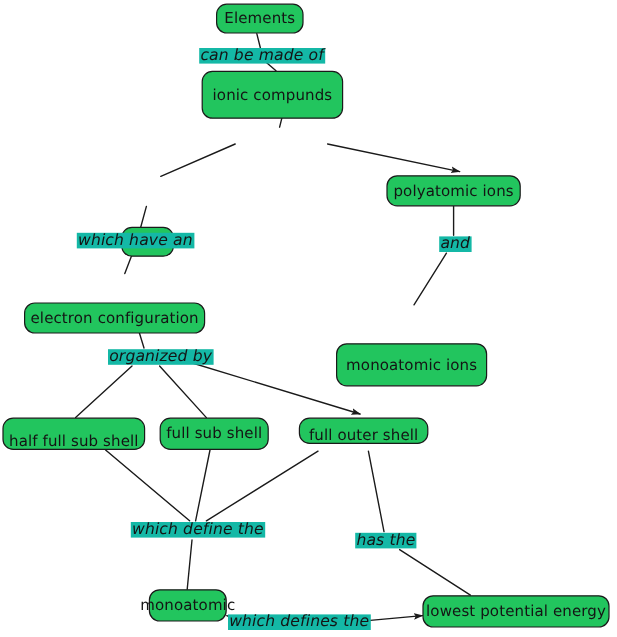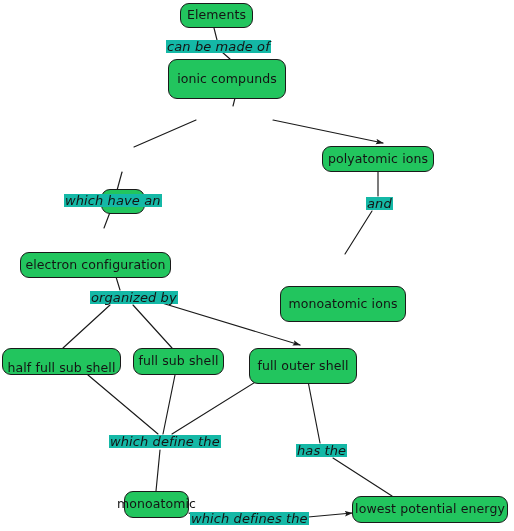--- a/index.html
+++ b/index.html
@@ -131,21 +131,21 @@
   </div>
 
   <div class="node" style="left:2px; top:348px; width:119px; height:27px;align-items:flex-end;">
     <span>half full sub shell</span>
   </div>
 
   <div class="node" style="left:133px; top:348px; width:91px; height:27px;">
     <span>full sub shell</span>
   </div>
 
-  <div class="node" style="left:249px; top:348px; width:108px; height:36px;">
+  <div class="node" style="left:249px; top:348px; width:108px; height:22px;align-items:flex-end;">
     <span>full outer shell</span>
   </div>
 
   <div class="node" style="left:124px; top:491px; width:65px; height:27px;">
     <span>monoatomic</span>
   </div>
 
   <div class="node" style="left:352px; top:496px; width:156px; height:27px;">
     <span>lowest potential energy</span>
   </div>

